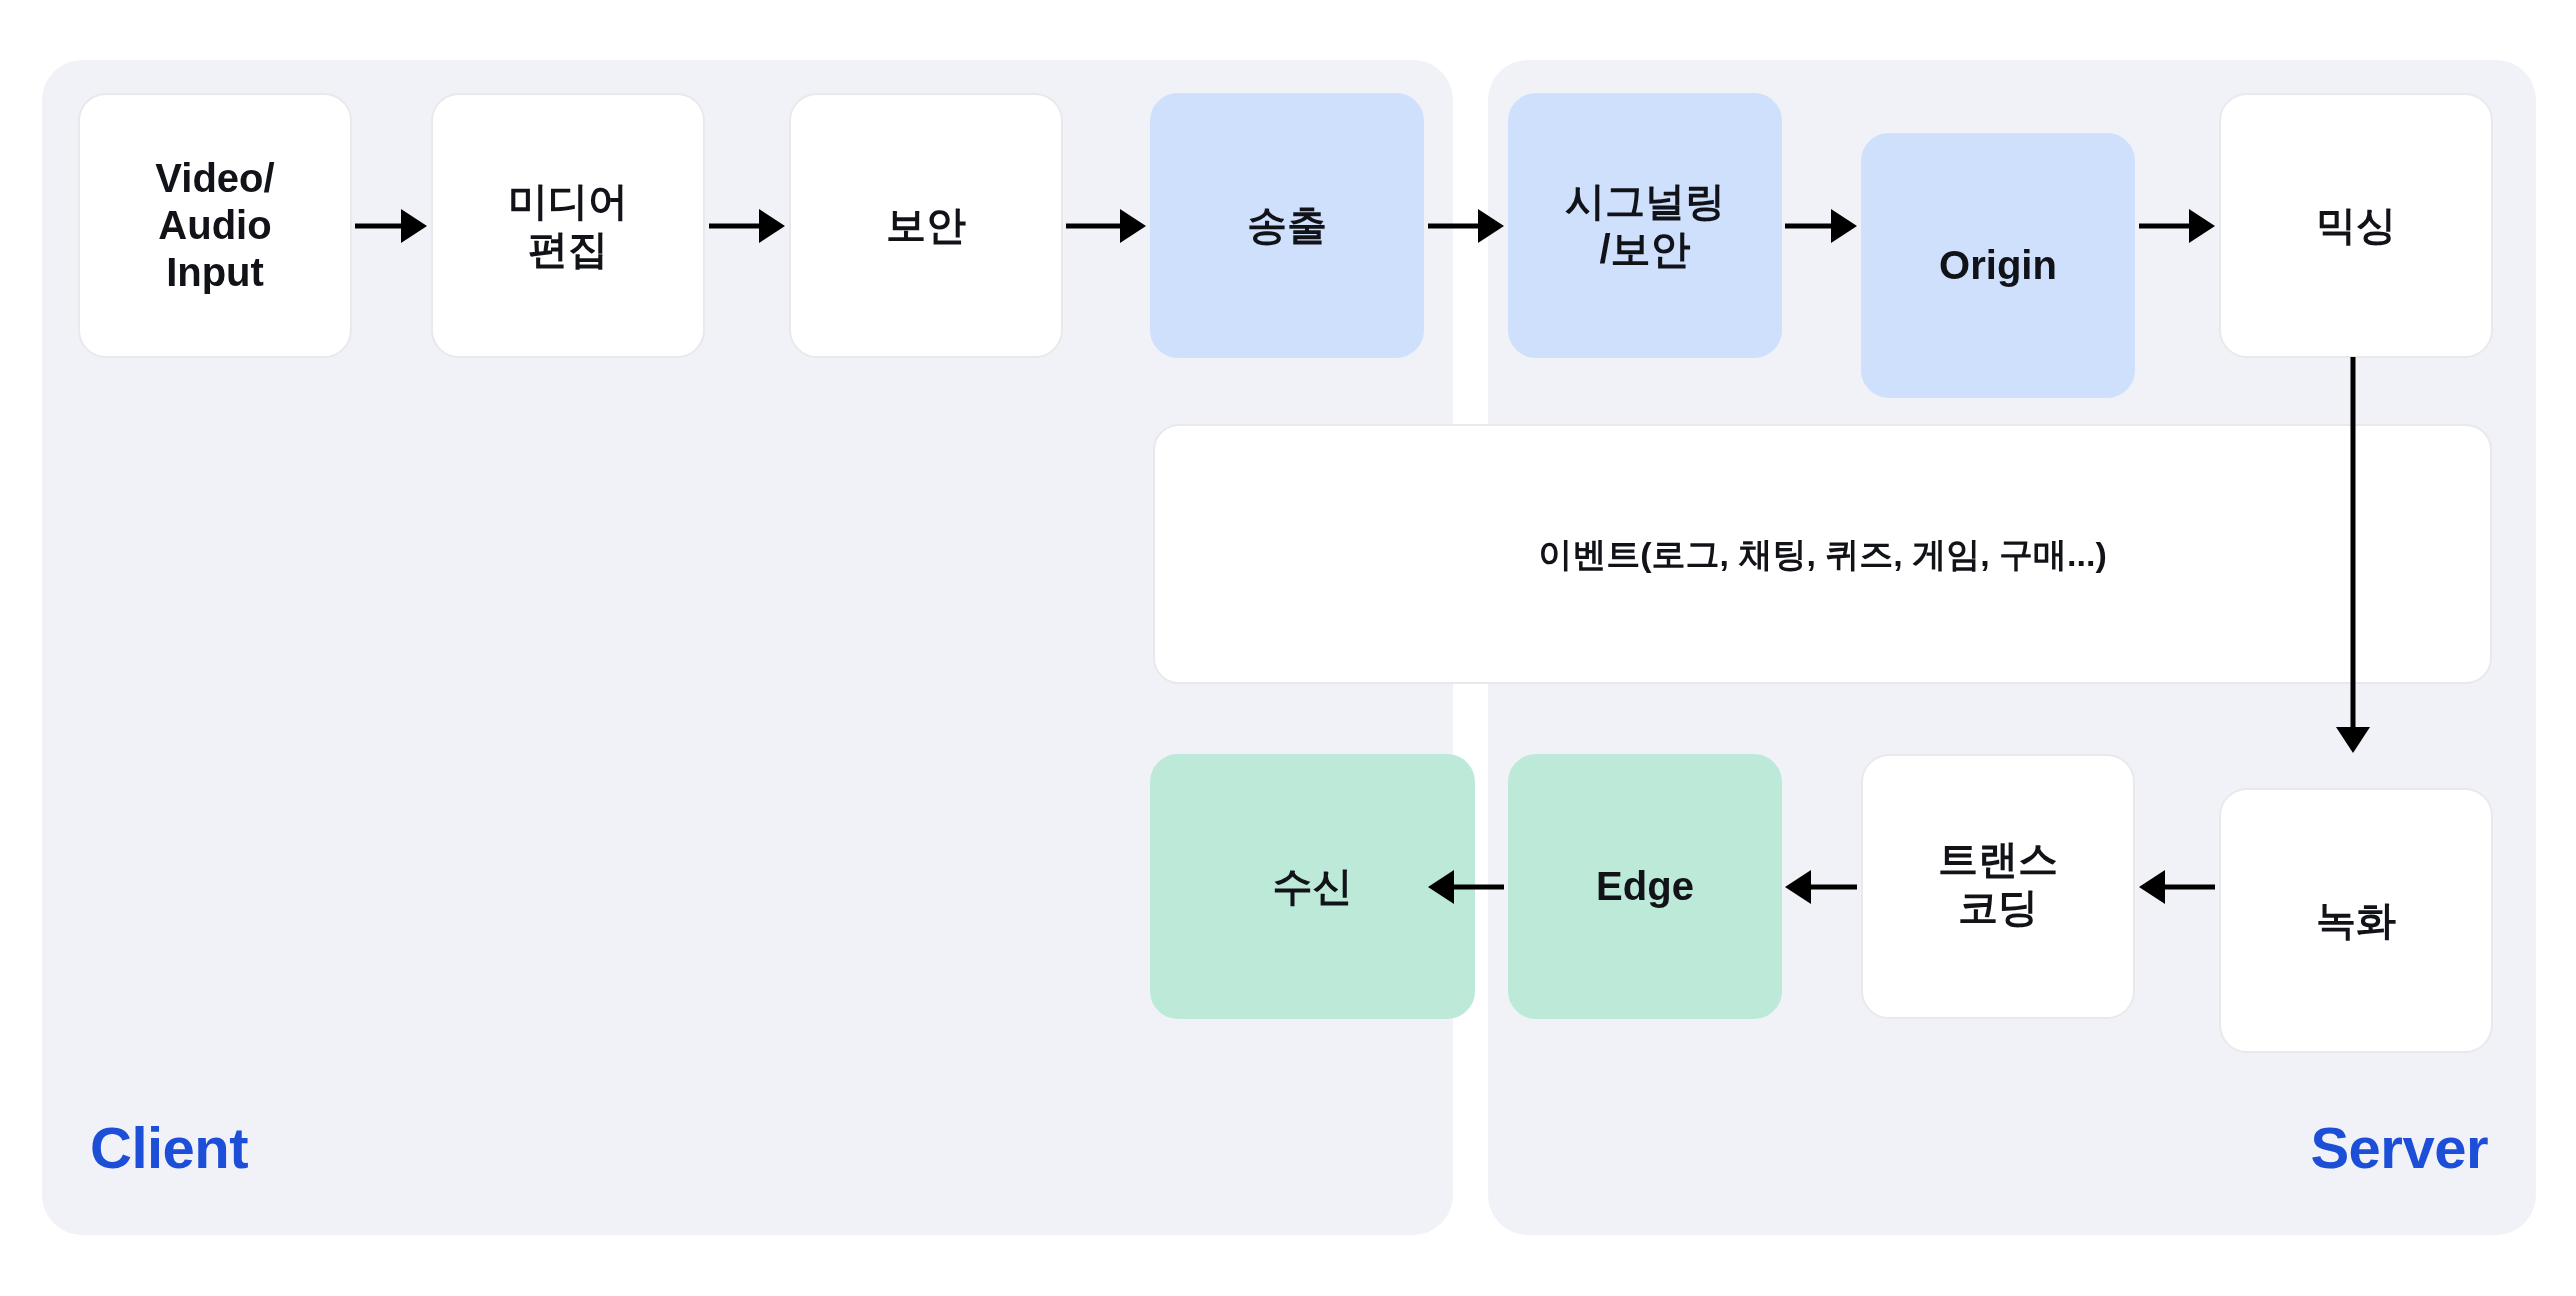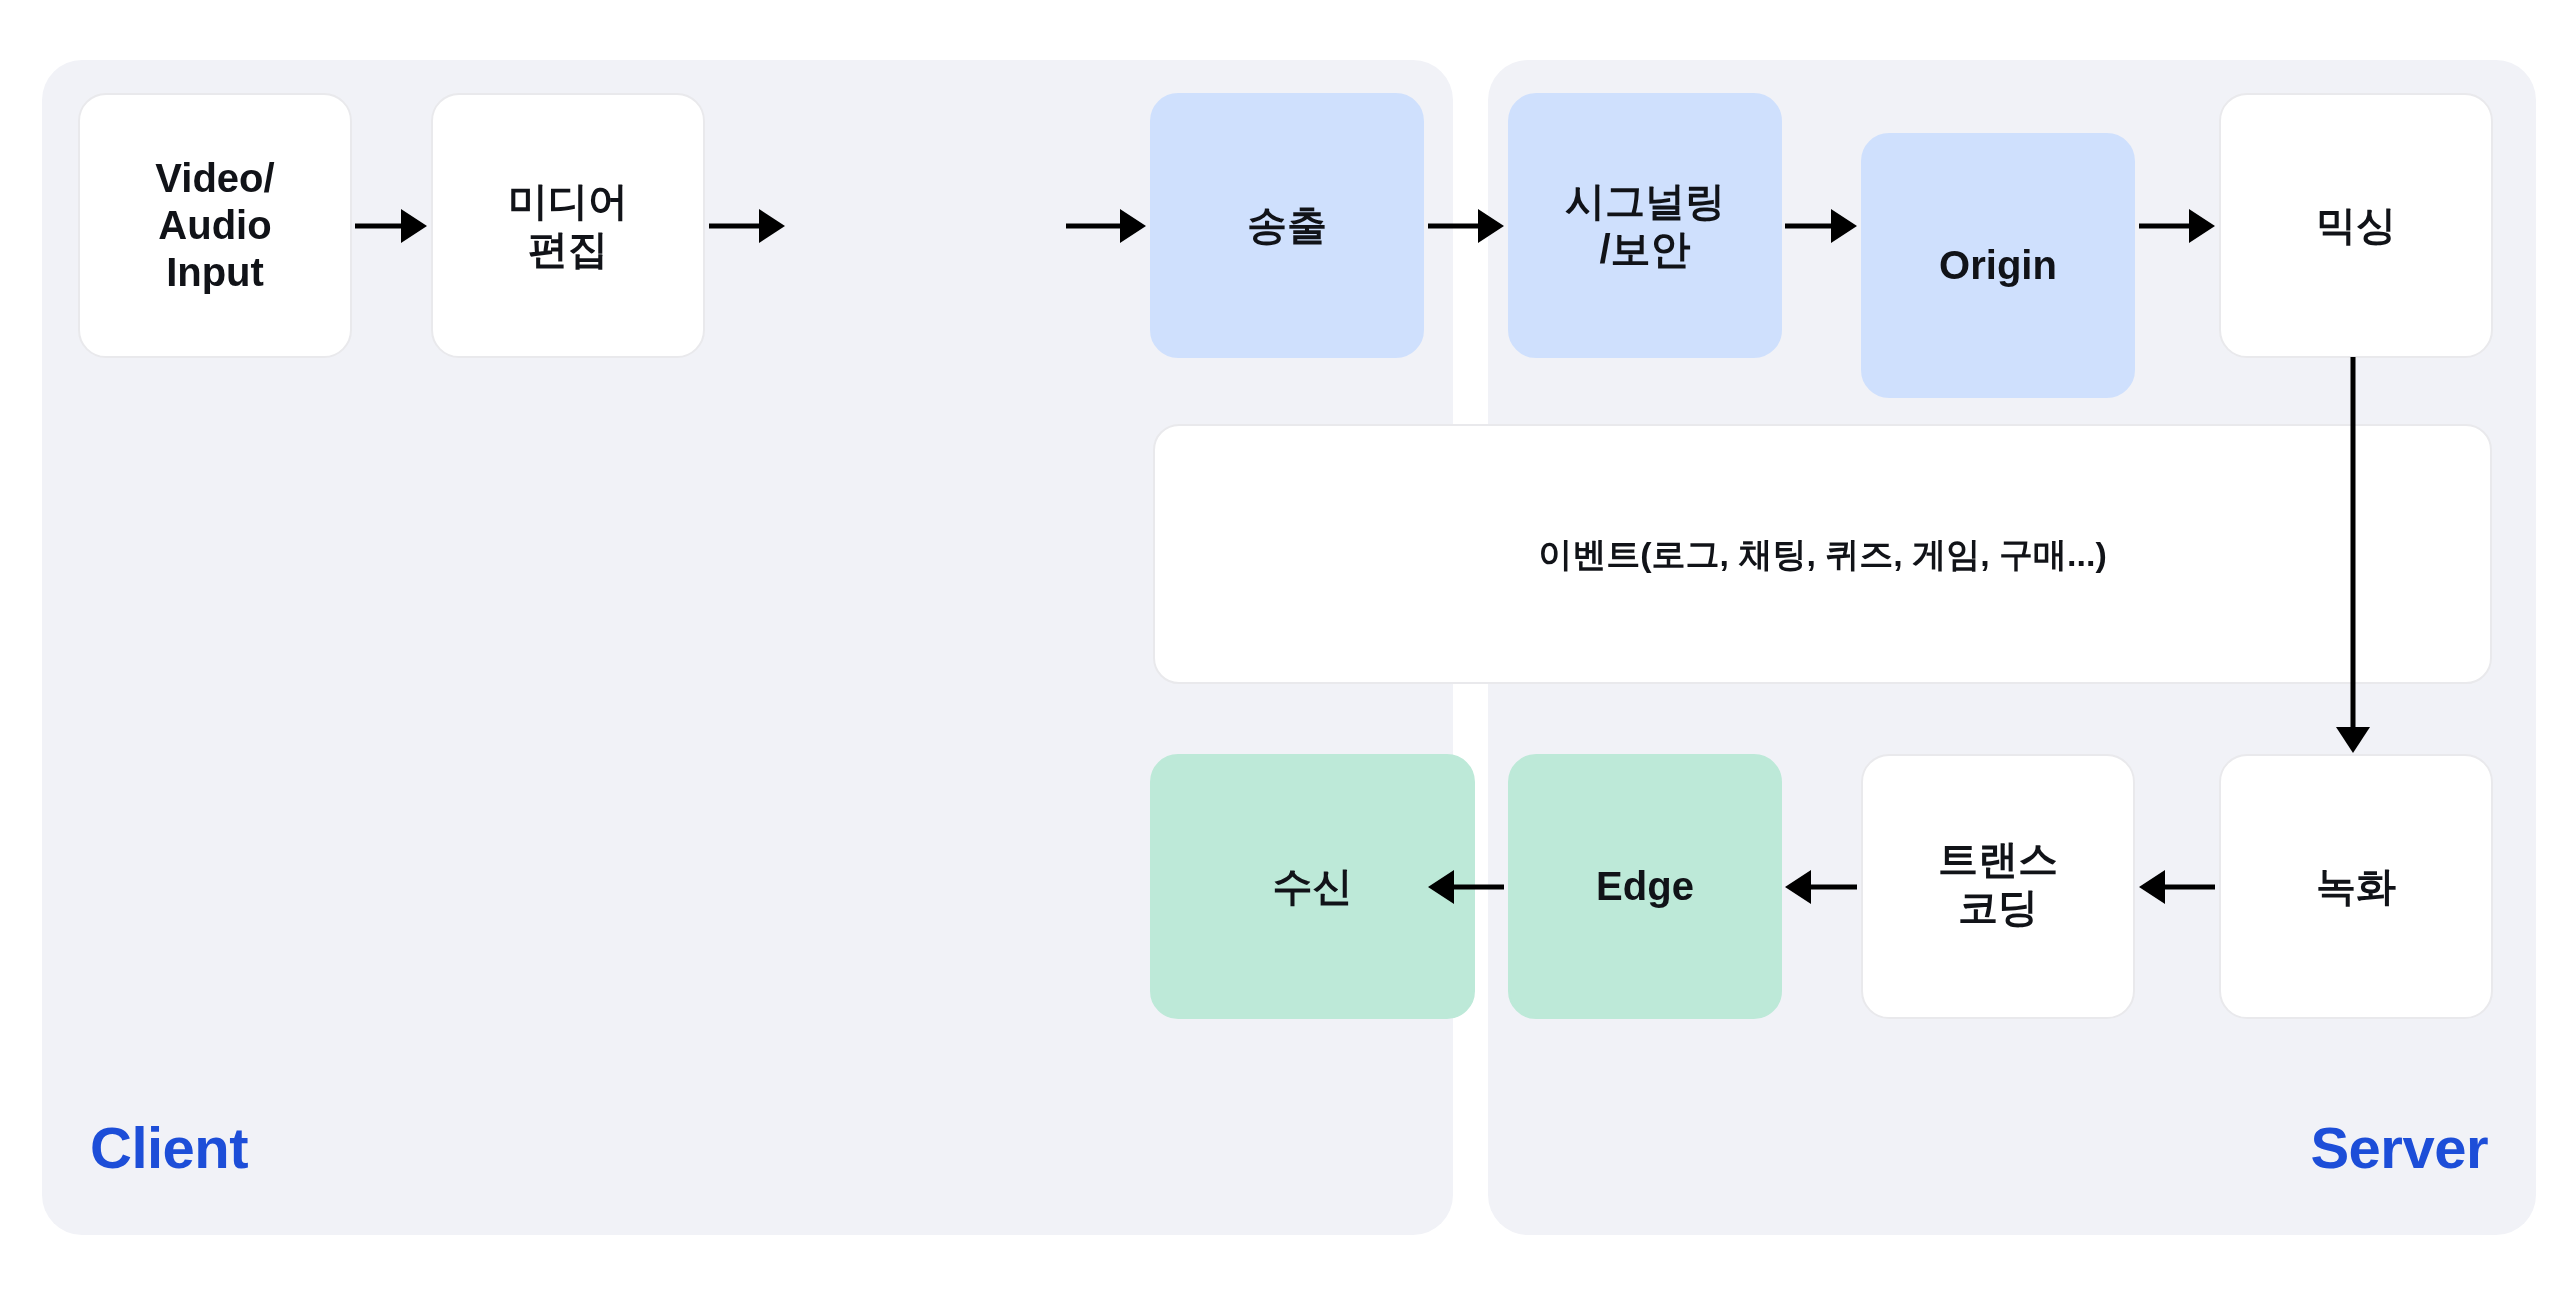--- a/index.html
+++ b/index.html
@@ -139,40 +139,41 @@
     <div class="zone-label">Server</div>
   </div>
 
   <div class="node white" style="left:78px; top:93px; width:274px; height:265px;">Video/
 Audio
 Input</div>
 
   <div class="node white" style="left:431px; top:93px; width:274px; height:265px;">미디어
 편집</div>
 
+  <div class="node white" style="left:789px; top:93px; width:274px; height:265px;">보안</div>
 
   <div class="node blue" style="left:1508px; top:93px; width:274px; height:265px;">시그널링
 /보안</div>
 
   <div class="node blue" style="left:1150px; top:93px; width:274px; height:265px;">송출</div>
 
   <div class="node blue" style="left:1861px; top:93px; width:274px; height:265px;margin-top:40px;">Origin</div>
 
   <div class="node white" style="left:2219px; top:93px; width:274px; height:265px;">믹싱</div>
 
   <div class="node white" id="node-event" style="left:1153px; top:424px; width:1339px; height:260px;">이벤트(로그, 채팅, 퀴즈, 게임, 구매...)</div>
 
   <div class="node green" style="left:1150px; top:754px; width:325px; height:265px;">수신</div>
 
   <div class="node green" style="left:1508px; top:754px; width:274px; height:265px;">Edge</div>
 
   <div class="node white" style="left:1861px; top:754px; width:274px; height:265px;font-family:Liberation Mono, monospace;">트랜스
 코딩</div>
 
-  <div class="node white" style="left:2219px; top:754px; width:274px; height:265px;">녹화</div>
+  <div class="node white" style="left:2219px; top:788px; width:274px; height:265px;">녹화</div>
 
   <div class="arrow-h right" style="left:355px; top:209px; width:72px; height:34px;">
     <div class="shaft" style="width:50px;"></div>
     <div class="head"></div>
   </div>
 
   <div class="arrow-h right" style="left:709px; top:209px; width:76px; height:34px;">
     <div class="shaft" style="width:54px;"></div>
     <div class="head"></div>
   </div>

